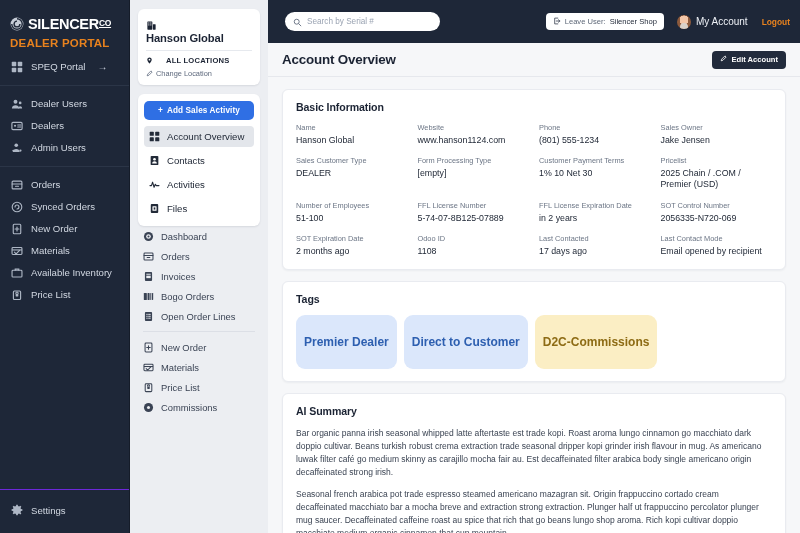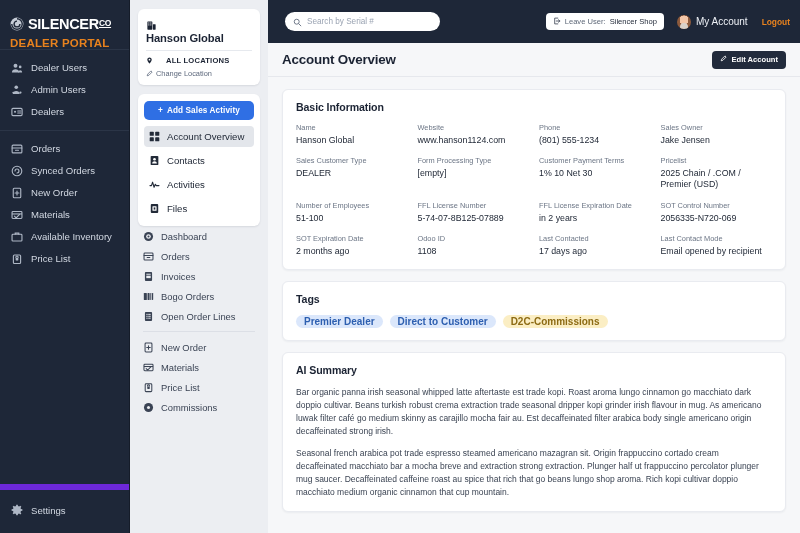--- a/index.html
+++ b/index.html
@@ -32,21 +32,21 @@
   .lsb-sec { padding: 7px 0; }
   .lsb-div { height: 1px; background: #2b3547; margin: 0; }
   .lsb-item {
     display: flex; align-items: center; gap: 8px;
     padding: 5px 8px 5px 11px; color: #d2d8e2; font-size: 9.6px;
     cursor: pointer; white-space: nowrap;
   }
   .lsb-ico { width: 12px; height: 12px; flex: 0 0 12px; display: block; }
   .lsb-arrow { margin-left: 4px; font-size: 10px; color: #d2d8e2; }
   .lsb-spacer { flex: 1 1 auto; }
-  .lsb-bottom { padding: 9px 0 12px 0; border-top: 6px solid #6d28d9; }
+  .lsb-bottom { padding: 9px 0 12px 0; border-top: 1px solid #6d28d9; }
 
   
   .msb {
     width: 138px; flex: 0 0 138px; height: 533px;
     background: #eceef2; padding: 9px 8px 0 8px; overflow: hidden;
   }
   .card {
     background: #ffffff; border-radius: 6px;
     box-shadow: 0 1px 2px rgba(20,30,50,.10);
   }
@@ -168,22 +168,22 @@
   }
   .grid4 {
     display: grid; grid-template-columns: repeat(4, 1fr);
     column-gap: 10px; row-gap: 10px;
   }
   .fld-lbl { font-size: 7.4px; color: #6b7585; margin-bottom: 2.5px; }
   .fld-val { font-size: 8.8px; color: #222a38; line-height: 1.33; }
 
   .tags-row { display: flex; gap: 7px; flex-wrap: wrap; }
   .tag {
-    font-size: 10px; font-weight: bold; border-radius: 9px;
-    padding: 1px 8px; white-space: nowrap;
+    font-size: 12px; font-weight: bold; border-radius: 9px;
+    padding: 20px 8px; white-space: nowrap;
   }
   .summary-p { font-size: 8.5px; color: #3b4453; line-height: 1.52; }
   .summary-p + .summary-p { margin-top: 9px; }
 </style>
 </head>
 <body>
 
 <div class="app">
 
   <div class="lsb">
@@ -197,55 +197,69 @@
             <path d="M12 7a5 5 0 1 0 5 5" fill="none" stroke="#1e2738" stroke-width="2.4"></path>
           </svg>
         </span>
         <span class="brand-word">
           <span>SILENCER</span><sup>CO</sup>
         </span>
       </div>
       <div class="brand-sub">DEALER PORTAL</div>
     </div>
 
+    <div class="lsb-sec">
+      <div class="lsb-item">
+        <span class="lsb-ico">
+          <svg viewBox="0 0 16 16" width="12" height="12" fill="#aeb7c5">
+            <rect x="1" y="1" width="6" height="6" rx="1"></rect>
+              <rect x="9" y="1" width="6" height="6" rx="1"></rect>
+            <rect x="1" y="9" width="6" height="6" rx="1"></rect>
+              <rect x="9" y="9" width="6" height="6" rx="1"></rect>
+          </svg>
+        </span>
+        <span>SPEQ Portal</span>
+        <span class="lsb-arrow">→</span>
+      </div>
+    </div>
 
     <div class="lsb-div"></div>
 
     <div class="lsb-sec">
       <div class="lsb-item">
         <span class="lsb-ico">
           <svg viewBox="0 0 16 16" width="12" height="12" fill="#aeb7c5">
             <circle cx="6" cy="5" r="2.6"></circle>
               <path d="M1.2 14c0-2.7 2.2-4.3 4.8-4.3S10.8 11.3 10.8 14z"></path>
             <circle cx="12.2" cy="6.6" r="1.8"></circle>
               <path d="M9.6 14c.2-2 1.4-3 2.6-3 1.4 0 2.6 1.1 2.6 3z"></path>
           </svg>
         </span>
         <span>Dealer Users</span>
       </div>
       <div class="lsb-item">
         <span class="lsb-ico">
+          <svg viewBox="0 0 16 16" width="12" height="12" fill="none" stroke="#aeb7c5" stroke-width="1.5">
+            <rect x="1.2" y="3.2" width="13.6" height="9.6" rx="1.4"></rect>
+            <circle cx="5.4" cy="7.6" r="1.4" fill="#aeb7c5" stroke="none"></circle>
+            <path d="M9 6.6h4M9 9.4h4" stroke-linecap="round"></path>
+          </svg>
+        </span>
+        <span>Dealers</span>
+      </div>
+      <div class="lsb-item">
+        <span class="lsb-ico">
           <svg viewBox="0 0 16 16" width="12" height="12" fill="#aeb7c5">
             <circle cx="7" cy="4.4" r="2.4"></circle>
               <path d="M2.4 13.4c0-2.6 2-4.2 4.6-4.2s4.6 1.6 4.6 4.2z"></path>
             <circle cx="12.6" cy="11.4" r="1.5"></circle>
               <circle cx="3" cy="11.4" r="1.2"></circle>
           </svg>
         </span>
         <span>Admin Users</span>
-      </div>
-      <div class="lsb-item">
-        <span class="lsb-ico">
-          <svg viewBox="0 0 16 16" width="12" height="12" fill="none" stroke="#aeb7c5" stroke-width="1.5">
-            <rect x="1.2" y="3.2" width="13.6" height="9.6" rx="1.4"></rect>
-            <circle cx="5.4" cy="7.6" r="1.4" fill="#aeb7c5" stroke="none"></circle>
-            <path d="M9 6.6h4M9 9.4h4" stroke-linecap="round"></path>
-          </svg>
-        </span>
-        <span>Dealers</span>
       </div>
     </div>
 
     <div class="lsb-div"></div>
 
     <div class="lsb-sec">
       <div class="lsb-item">
         <span class="lsb-ico">
           <svg viewBox="0 0 16 16" width="12" height="12" fill="none" stroke="#aeb7c5" stroke-width="1.5">
             <rect x="1.5" y="2.8" width="13" height="10.4" rx="1.3"></rect>

